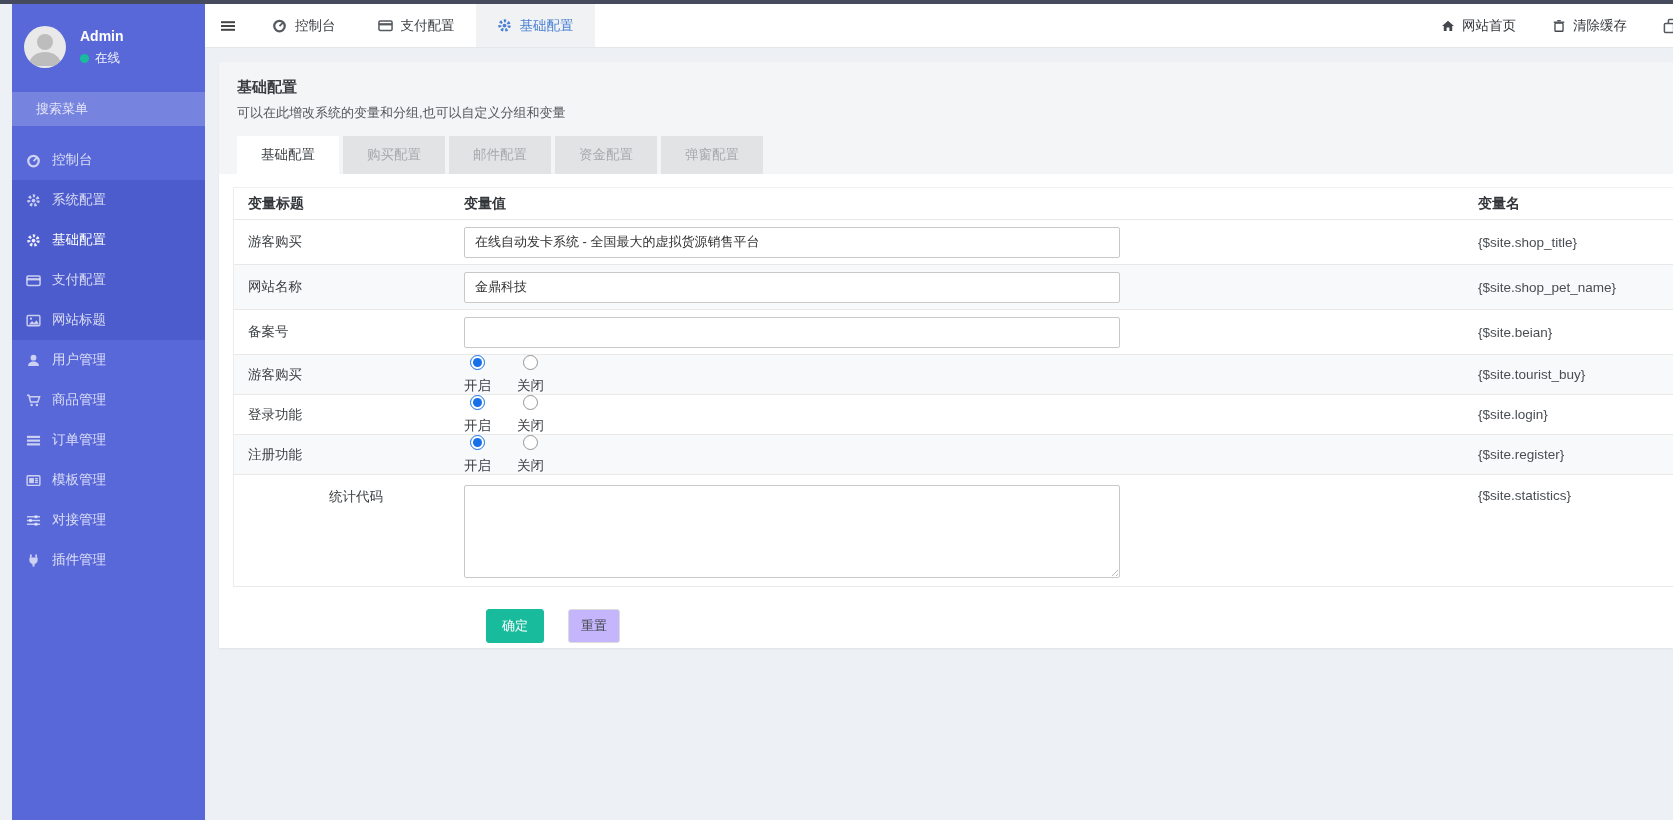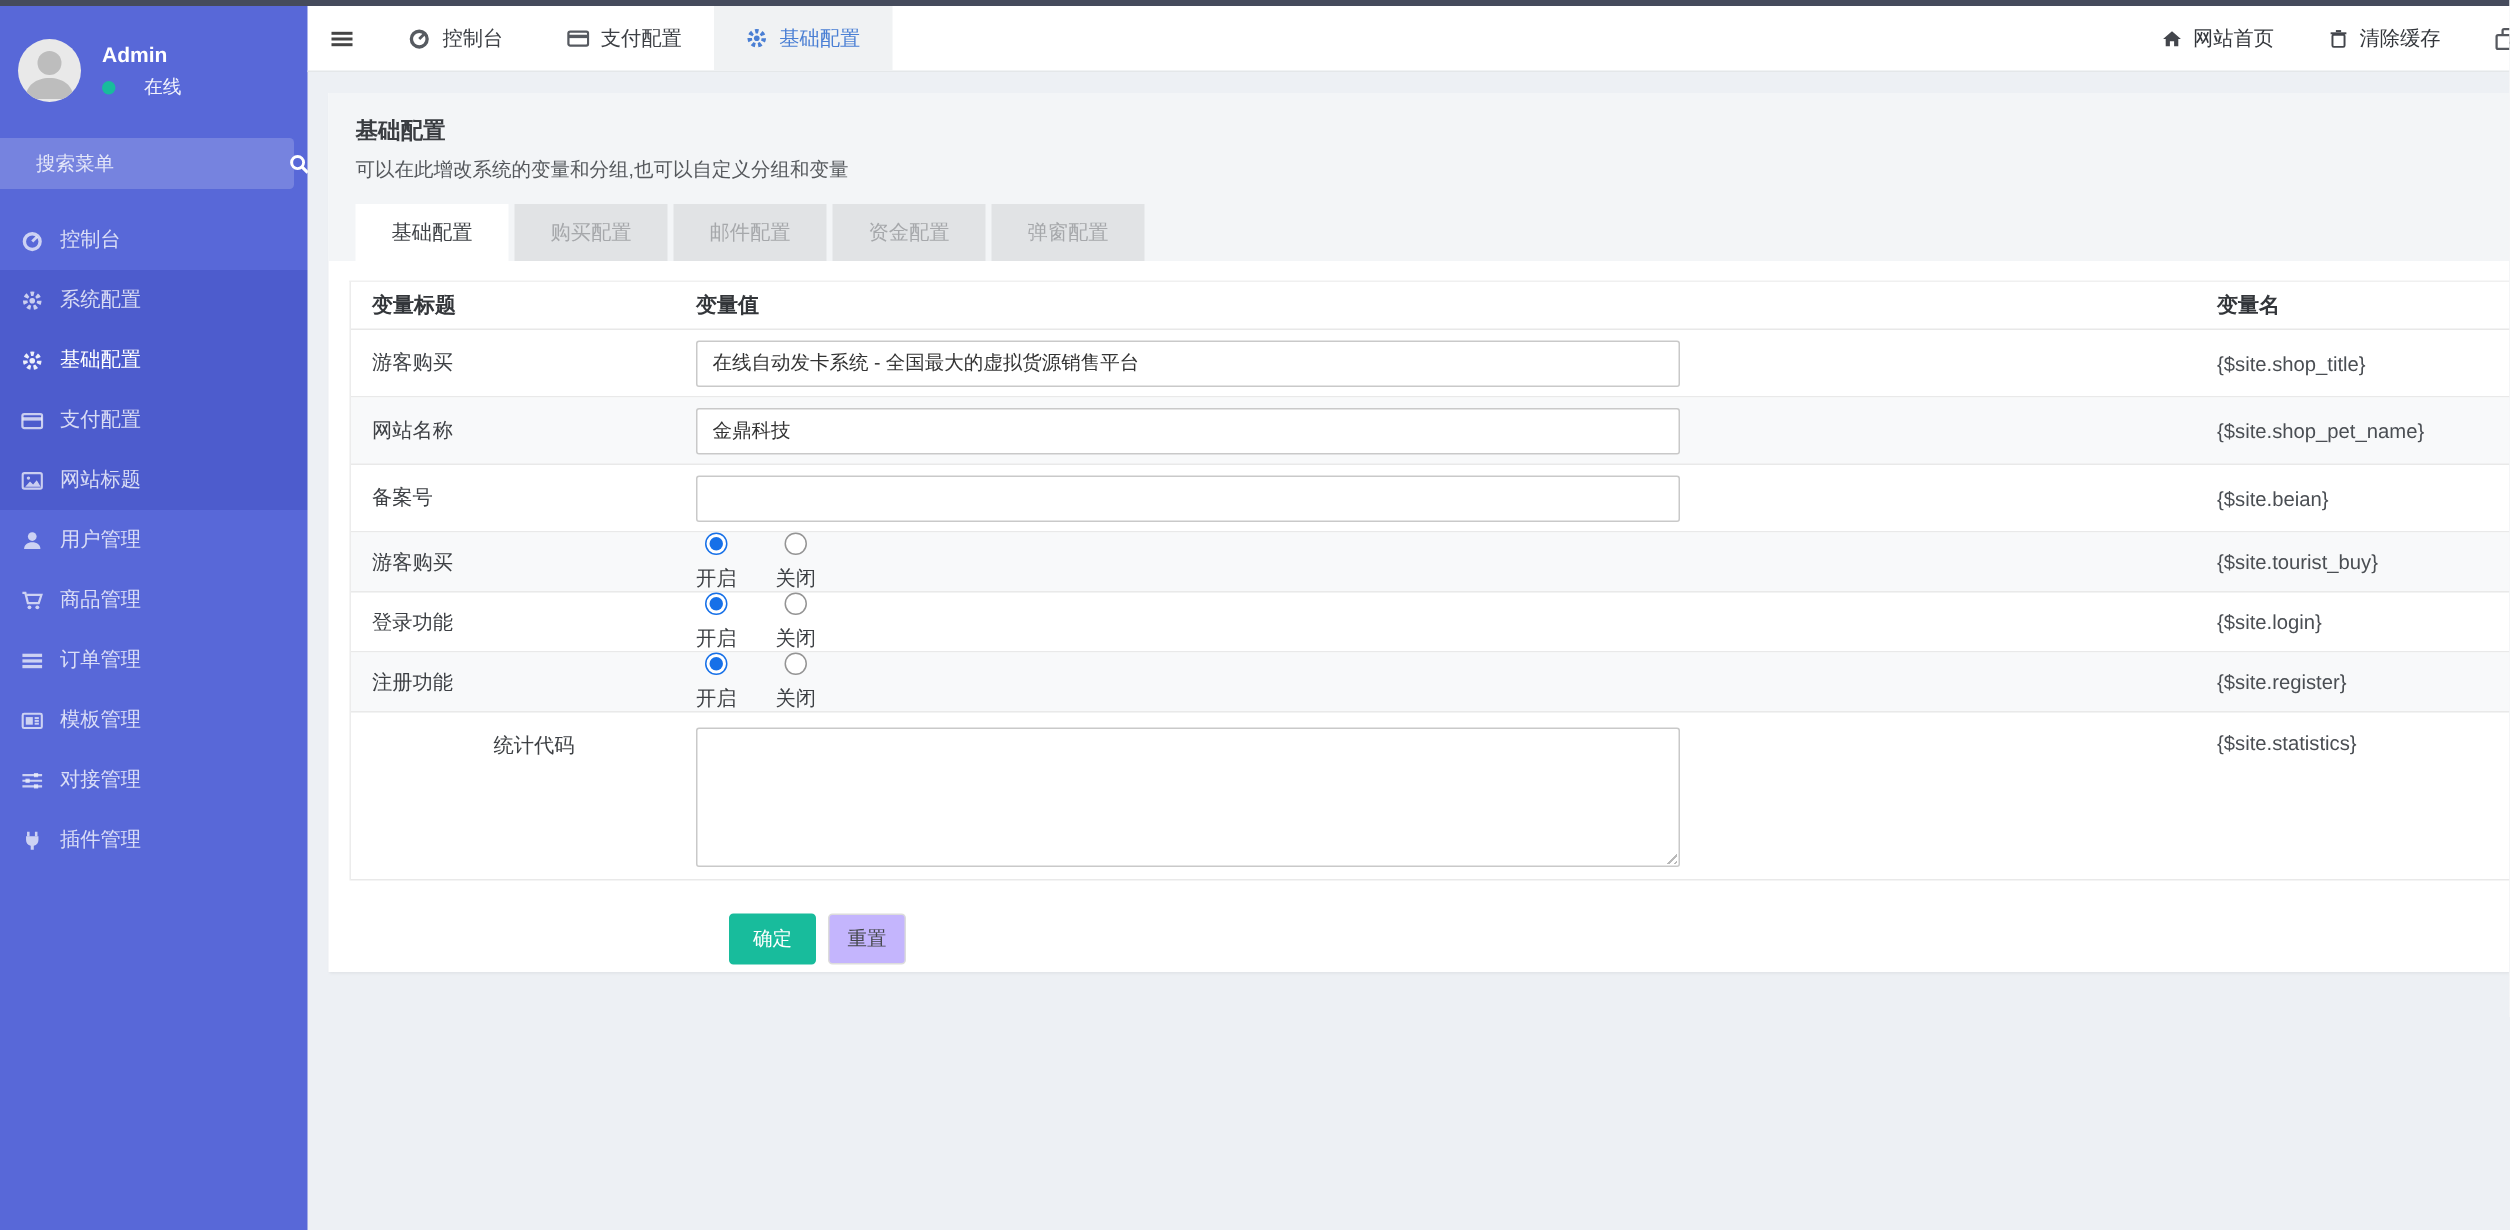--- a/index.html
+++ b/index.html
@@ -1,25 +1,25 @@
 <!DOCTYPE html>
 <html><head>
 <meta charset="utf-8">
 <style>
   * { margin:0; padding:0; box-sizing:border-box; }
   html,body { width:1673px; height:820px; overflow:hidden; }
   body { font-family:"Liberation Sans","DejaVu Sans",sans-serif; background:#edf0f4; position:relative; }
   .top-strip { position:absolute; top:0; left:0; width:1673px; height:4px; background:#454b5c; z-index:50; }
 
   
-  .sidebar { position:absolute; top:4px; left:0; width:242px; height:816px; background:#5868d8; overflow:hidden; }
+  .sidebar { position:absolute; top:4px; left:12px; width:242px; height:816px; background:#5868d8; overflow:hidden; }
   .user-panel { display:flex; gap:14px; padding:22px 14px 16px 12px; align-items:center; }
   .avatar { width:42px; height:42px; border-radius:50%; background:#e9e9e9; overflow:hidden; flex:0 0 42px; }
   .user-name { color:#fff; font-weight:bold; font-size:14px; }
-  .user-status { color:rgba(255,255,255,.92); font-size:12.5px; margin-top:6px; display:flex; align-items:center; gap:19px; }
+  .user-status { color:rgba(255,255,255,.92); font-size:12.5px; margin-top:6px; display:flex; align-items:center; gap:6px; }
   .dot { width:9px; height:9px; border-radius:50%; background:#18bc9c; display:inline-block; }
   .search-box { width:196px; height:34px; background:rgba(255,255,255,.18); border-radius:0 3px 3px 0; display:flex; align-items:center; margin:8px 0 14px 0; }
   .search-box input { flex:1; background:transparent; border:0; outline:none; color:#0f172a; font-size:13px; padding-left:24px; font-family:Liberation Mono, monospace; }
   .search-box input::placeholder { color:rgba(255,255,255,.8); }
   .search-btn { width:36px; height:34px; background:transparent; border:0; color:#fff; display:flex; align-items:center; justify-content:center; cursor:pointer; }
   .menu { margin-top:2px; }
   .menu-item { height:40px; display:flex; align-items:center; gap:11px; padding:0 14px; font-size:13.5px; color:rgba(255,255,255,.78); cursor:pointer; }
   .menu-item .mi { width:15px; height:15px; flex:0 0 15px; opacity:.9; }
   .menu-group { background:#4d5ccd; }
   .menu-item.active { color:#ffffff; }
@@ -64,21 +64,21 @@
   .ta-wrap { position:relative; width:656px; margin:10px 0; }
   .ta { width:656px; height:93px; border:1px solid #c9c9c9; border-radius:2px; padding:6px 10px; font-size:13px; color:#333; resize:none; font-family:inherit; outline:none; display:block; }
   .grip { position:absolute; right:2px; bottom:2px; width:9px; height:9px; background:
      repeating-linear-gradient(135deg, transparent 0 2px, #b9b9b9 2px 3px);
      clip-path:polygon(100% 0, 100% 100%, 0 100%); cursor:nwse-resize; }
   .radios { display:flex; align-items:center; gap:26px; }
   .radio-opt { display:flex; align-items:center; gap:7px; cursor:pointer;flex-direction:column; }
   .rdo { width:15px; height:15px; border-radius:50%; border:1.5px solid #949494; position:relative; background:#fff; flex:0 0 15px; }
   .rdo.checked { border-color:#1670e8; }
   .rdo.checked::after { content:""; position:absolute; inset:2px; border-radius:50%; background:#1670e8; }
-  .btn-row { margin:22px 0 0 253px; display:flex; gap:8px; }
+  .btn-row { margin:22px 0 0 253px; display:flex; gap:24px; }
   .btn-green { background:#18bc9c; border:1px solid #18bc9c; color:#fff; font-size:13px; padding:7px 15px; border-radius:3px; cursor:pointer; font-family:inherit; }
   .btn-def { background:#c4b5fd; border:1px solid #dcdcdc; color:#44474b; font-size:13px; padding:7px 12px; border-radius:3px; cursor:pointer; font-family:Liberation Sans, sans-serif; }
 </style>
 </head>
 <body>
 
 <svg width="0" height="0" style="position:absolute">
   <defs>
     <g id="ic-gear">
         <circle cx="8" cy="8" r="5" fill="none" stroke="currentColor" stroke-width="3.2" stroke-dasharray="2.4 2.05"></circle>

